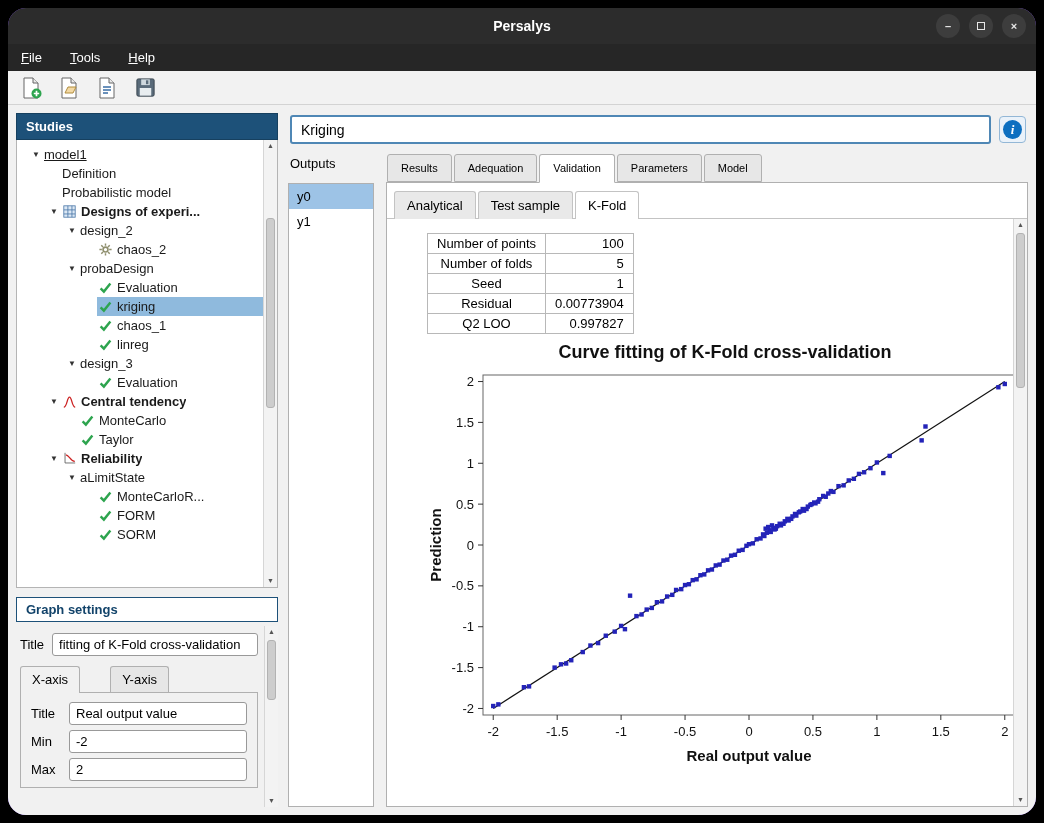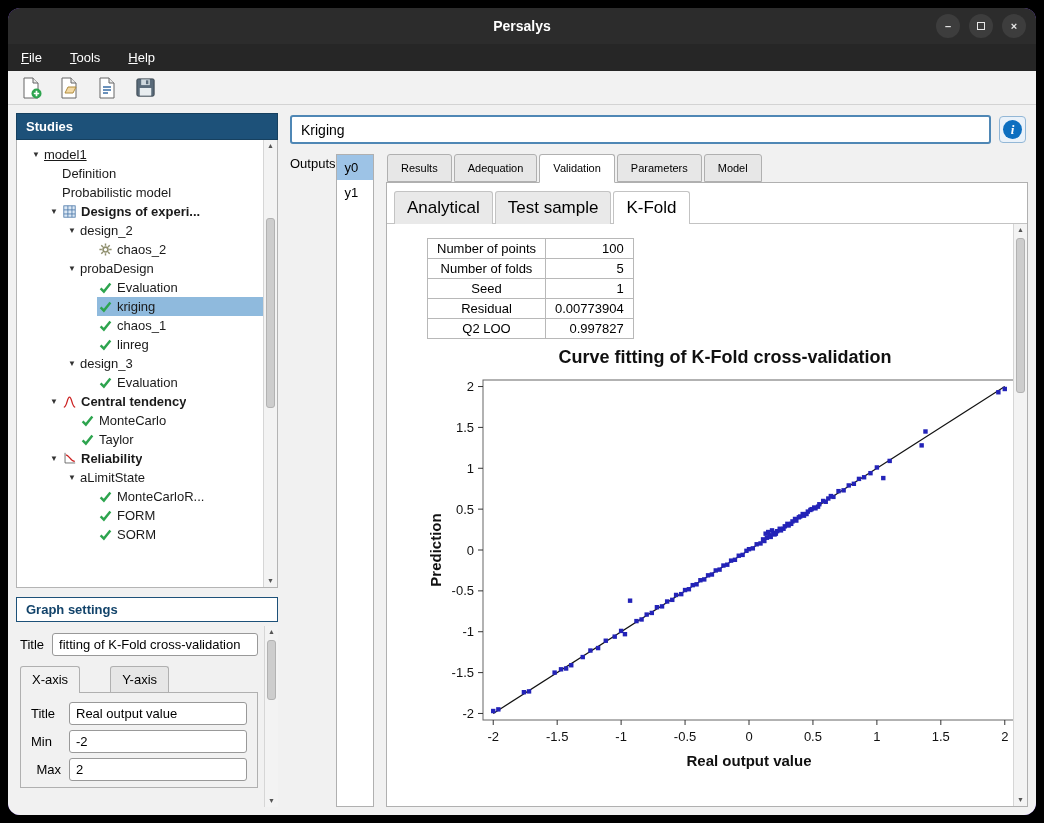--- a/index.html
+++ b/index.html
@@ -1,18 +1,18 @@
 <!DOCTYPE html>
 <html><head>
 <meta charset="utf-8">
 <style>
   * { box-sizing: border-box; margin: 0; padding: 0; }
   html,body { width:1044px; height:823px; }
   body { background:#000; font-family:"Liberation Sans", sans-serif; position:relative; overflow:hidden; }
-  .window { position:absolute; inset:8px; background:#8b5cf6; border-radius:12px; overflow:hidden; display:flex; flex-direction:column; }
+  .window { position:absolute; inset:8px; background:#8b5cf6; border-radius:18px; overflow:hidden; display:flex; flex-direction:column; }
 
   .titlebar { height:36px; background:#2c2c2c; color:#fff; display:flex; align-items:center; justify-content:center; position:relative; font-weight:bold; font-size:14px; flex:none; }
   .win-controls { position:absolute; right:10px; top:6px; display:flex; gap:9px; }
   .win-btn { width:24px; height:24px; border-radius:50%; background:#3d3d3d; color:#e8e8e8; display:flex; align-items:center; justify-content:center; font-size:11px; cursor:default; }
   .win-btn .sq { width:8px; height:8px; border:1.4px solid #e8e8e8; display:block; }
 
   .menubar { height:27px; background:#262626; color:#fff; display:flex; align-items:center; padding-left:4px; gap:10px; font-size:13px; flex:none; }
   .menu-item { display:inline-block; padding:4px 9px; }
   .menu-item::first-letter { text-decoration: underline; }
 
@@ -54,34 +54,34 @@
   .gs-tabpanel { border:1px solid #b0b0b0; margin:0 2px; padding:9px 8px 6px 8px; background:#f1f1f1; }
 
   
   .right-col { flex:1; display:flex; flex-direction:column; min-width:0; min-height:0; }
   .name-row { display:flex; gap:8px; align-items:center; margin:2px 2px 10px 2px; flex:none; }
   .name-input { flex:1; height:29px; border:2px solid #4f87b5; border-radius:3px; padding:0 9px; font-size:14px; background:#fff; font-family:"Liberation Sans",sans-serif; }
   .info-btn { width:27px; height:27px; flex:none; border:1px solid #93b7d6; border-radius:4px; background:#eaf2fa; display:flex; align-items:center; justify-content:center; }
   .info-circle { width:19px; height:19px; border-radius:50%; background:#0d6fc0; color:#fff; font:italic bold 13px "Liberation Serif", serif; display:flex; align-items:center; justify-content:center; }
 
   .main-row { flex:1; display:flex; gap:12px; min-height:0; }
-  .outputs-col { width:86px; flex:none; display:flex; }
+  .outputs-col { width:86px; flex:none; display:flex; flex-direction:column; }
   .outputs-label { font-size:13px; margin:2px 0 12px 2px; }
   .outputs-list { flex:1; background:#fff; border:1px solid #b0b0b0; }
   .output-item { padding:5px 8px; font-size:13px; }
   .output-item.selected { background:#9dc3e6; }
 
   .tabs-area { flex:1; display:flex; flex-direction:column; min-width:0; min-height:0; }
   .tab-bar { display:flex; flex:none; padding-left:1px; }
   .tab { padding:7px 13px; font-size:11px; border:1px solid #b0b0b0; background:#e7e7e7; margin-right:2px; border-radius:3px 3px 0 0; position:relative; }
   .tab.active { background:#fff; z-index:2; border-bottom:1px solid #fff; margin-bottom:-1px; }
   .tab-panel { flex:1; border:1px solid #b0b0b0; background:#fff; display:flex; flex-direction:column; min-height:0; }
 
   .subtab-bar { display:flex; flex:none; padding:7px 0 0 7px; border-bottom:1px solid #c3c3c3; }
-  .subtab { padding:6px 12px; font-size:17px; border:1px solid #c3c3c3; border-bottom:none; background:#e9e9e9; margin-right:2px; border-radius:3px 3px 0 0; position:relative; top:1px; }
+  .subtab { padding:6px 12px; font-size:13px; border:1px solid #c3c3c3; border-bottom:none; background:#e9e9e9; margin-right:2px; border-radius:3px 3px 0 0; position:relative; top:1px; }
   .subtab.active { background:#fff; }
 
   .subtab-content { flex:1; display:flex; min-height:0; }
   .validation-body { flex:1; min-width:0; padding:12px 4px 0 22px; overflow:hidden; }
 
   .kv-table { border-collapse:collapse; font-size:13px; margin:2px 0 8px 18px; }
   .kv-table td { border:1px solid #b8b8b8; padding:2px 9px; background:#fff; }
   .kv-table td.k { text-align:center; min-width:118px; }
   .kv-table td.v { text-align:right; min-width:76px; }
 
@@ -397,21 +397,21 @@
           <div class="gs-tabpanel">
             <div class="gs-row" style="margin-top:0;">
               <label style="width:30px;">Title</label>
               <input class="gs-input" value="Real output value" style="">
             </div>
             <div class="gs-row">
               <label style="width:30px;">Min</label>
               <input class="gs-input" value="-2" style="">
             </div>
             <div class="gs-row" style="margin-bottom:0;">
-              <label style="width:30px;text-align:right;">Max</label>
+              <label style="width:30px;">Max</label>
               <input class="gs-input" value="2" style="">
             </div>
           </div>
         </div>
         <div class="vscroll">
           <div class="scroll-arrow up">▲</div>
           <div class="vthumb" style="top:14px; height:60px;"></div>
           <div class="scroll-arrow down">▼</div>
         </div>
       </div>

